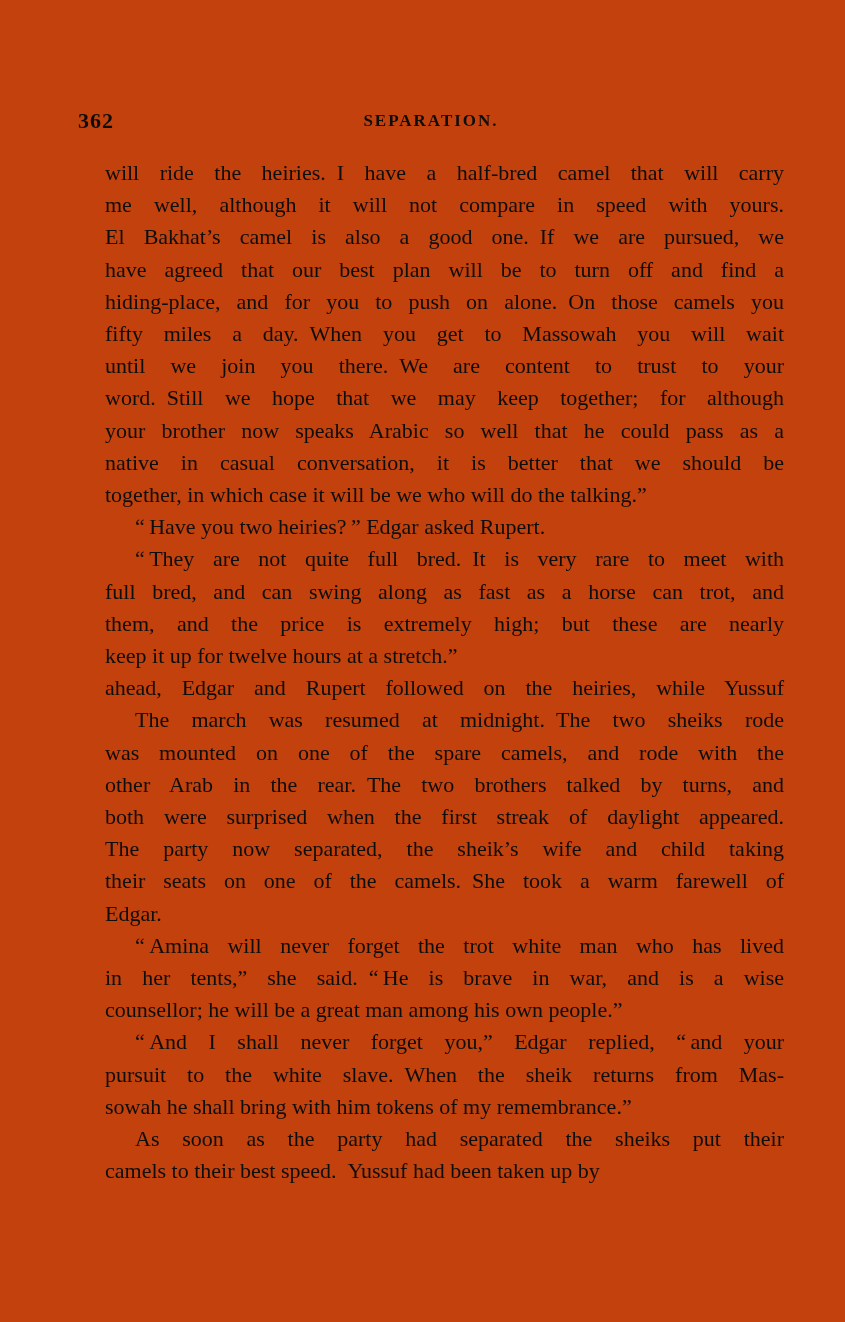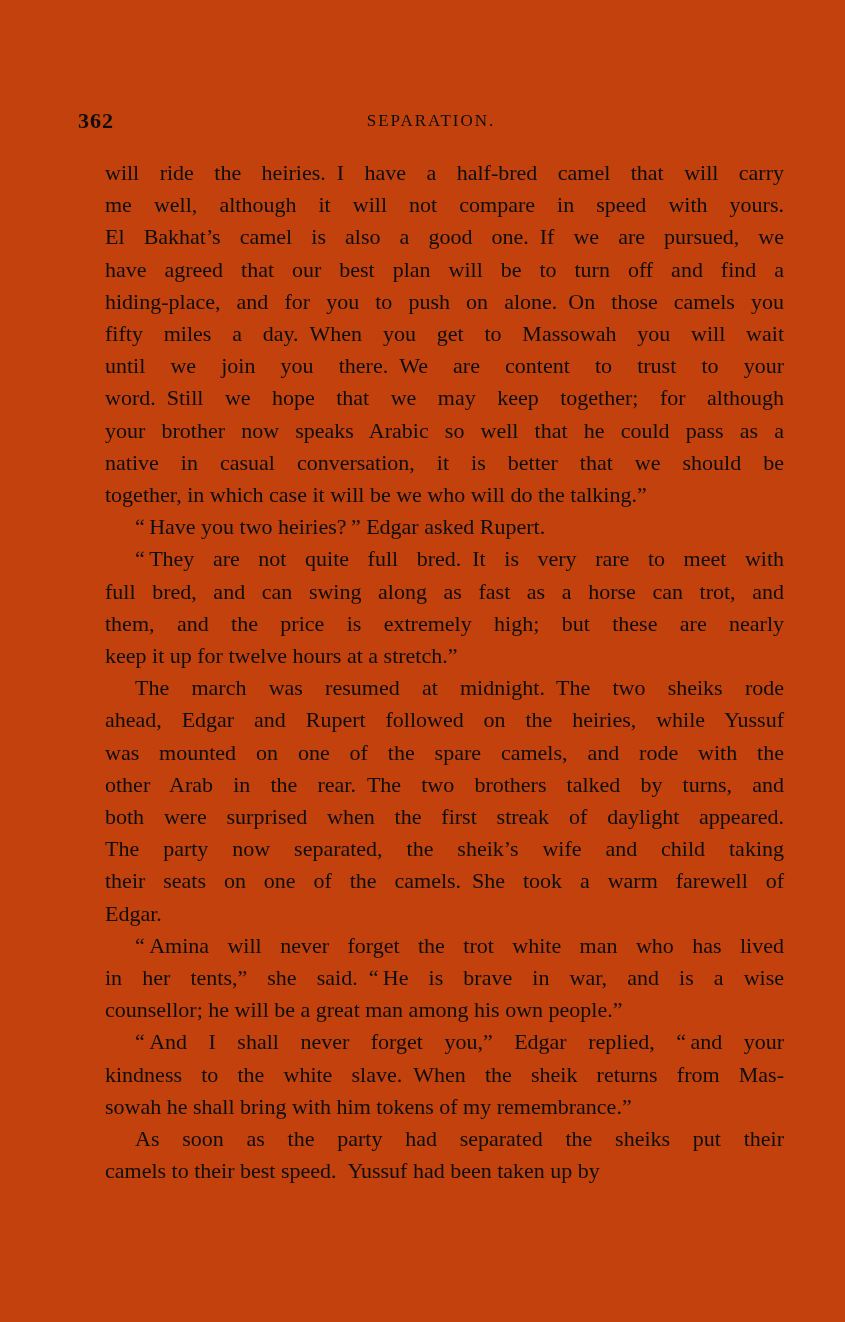--- a/index.html
+++ b/index.html
@@ -31,21 +31,21 @@
     font-weight: 700;
     letter-spacing: 1px;
   }
   .running-head {
     position: absolute;
     left: 0;
     right: 0;
     top: 3px;
     text-align: center;
     font-size: 17px;
-    font-weight: 400;
+    font-weight: 700;
     letter-spacing: 2px;
   }
   .text-block {
     position: absolute;
     top: 157px;
     left: 78px;
     width: 706px;
     font-size: 22px;
     line-height: 32.2px;
   }
@@ -80,30 +80,30 @@
       <div class="text-line">until we join you there. We are content to trust to your</div>
       <div class="text-line">word. Still we hope that we may keep together; for although</div>
       <div class="text-line">your brother now speaks Arabic so well that he could pass as a</div>
       <div class="text-line">native in casual conversation, it is better that we should be</div>
       <div class="text-line last">together, in which case it will be we who will do the talking.”</div>
       <div class="text-line indent last">“ Have you two heiries? ” Edgar asked Rupert.</div>
       <div class="text-line indent">“ They are not quite full bred. It is very rare to meet with</div>
       <div class="text-line">full bred, and can swing along as fast as a horse can trot, and</div>
       <div class="text-line">them, and the price is extremely high; but these are nearly</div>
       <div class="text-line last">keep it up for twelve hours at a stretch.”</div>
+      <div class="text-line">ahead, Edgar and Rupert followed on the heiries, while Yussuf</div>
       <div class="text-line indent">The march was resumed at midnight. The two sheiks rode</div>
-      <div class="text-line">ahead, Edgar and Rupert followed on the heiries, while Yussuf</div>
       <div class="text-line">was mounted on one of the spare camels, and rode with the</div>
       <div class="text-line">other Arab in the rear. The two brothers talked by turns, and</div>
       <div class="text-line">both were surprised when the first streak of daylight appeared.</div>
       <div class="text-line">The party now separated, the sheik’s wife and child taking</div>
       <div class="text-line">their seats on one of the camels. She took a warm farewell of</div>
       <div class="text-line last">Edgar.</div>
       <div class="text-line indent">“ Amina will never forget the trot white man who has lived</div>
       <div class="text-line">in her tents,” she said. “ He is brave in war, and is a wise</div>
       <div class="text-line last">counsellor; he will be a great man among his own people.”</div>
       <div class="text-line indent">“ And I shall never forget you,” Edgar replied, “ and your</div>
-      <div class="text-line">kindness to the white slave. When the sheik returns from Mas-</div>
+      <div class="text-line">pursuit to the white slave. When the sheik returns from Mas-</div>
       <div class="text-line last">sowah he shall bring with him tokens of my remembrance.”</div>
       <div class="text-line indent">As soon as the party had separated the sheiks put their</div>
       <div class="text-line last">camels to their best speed. Yussuf had been taken up by</div>
     </div>
 </div>
 
 </body></html>

